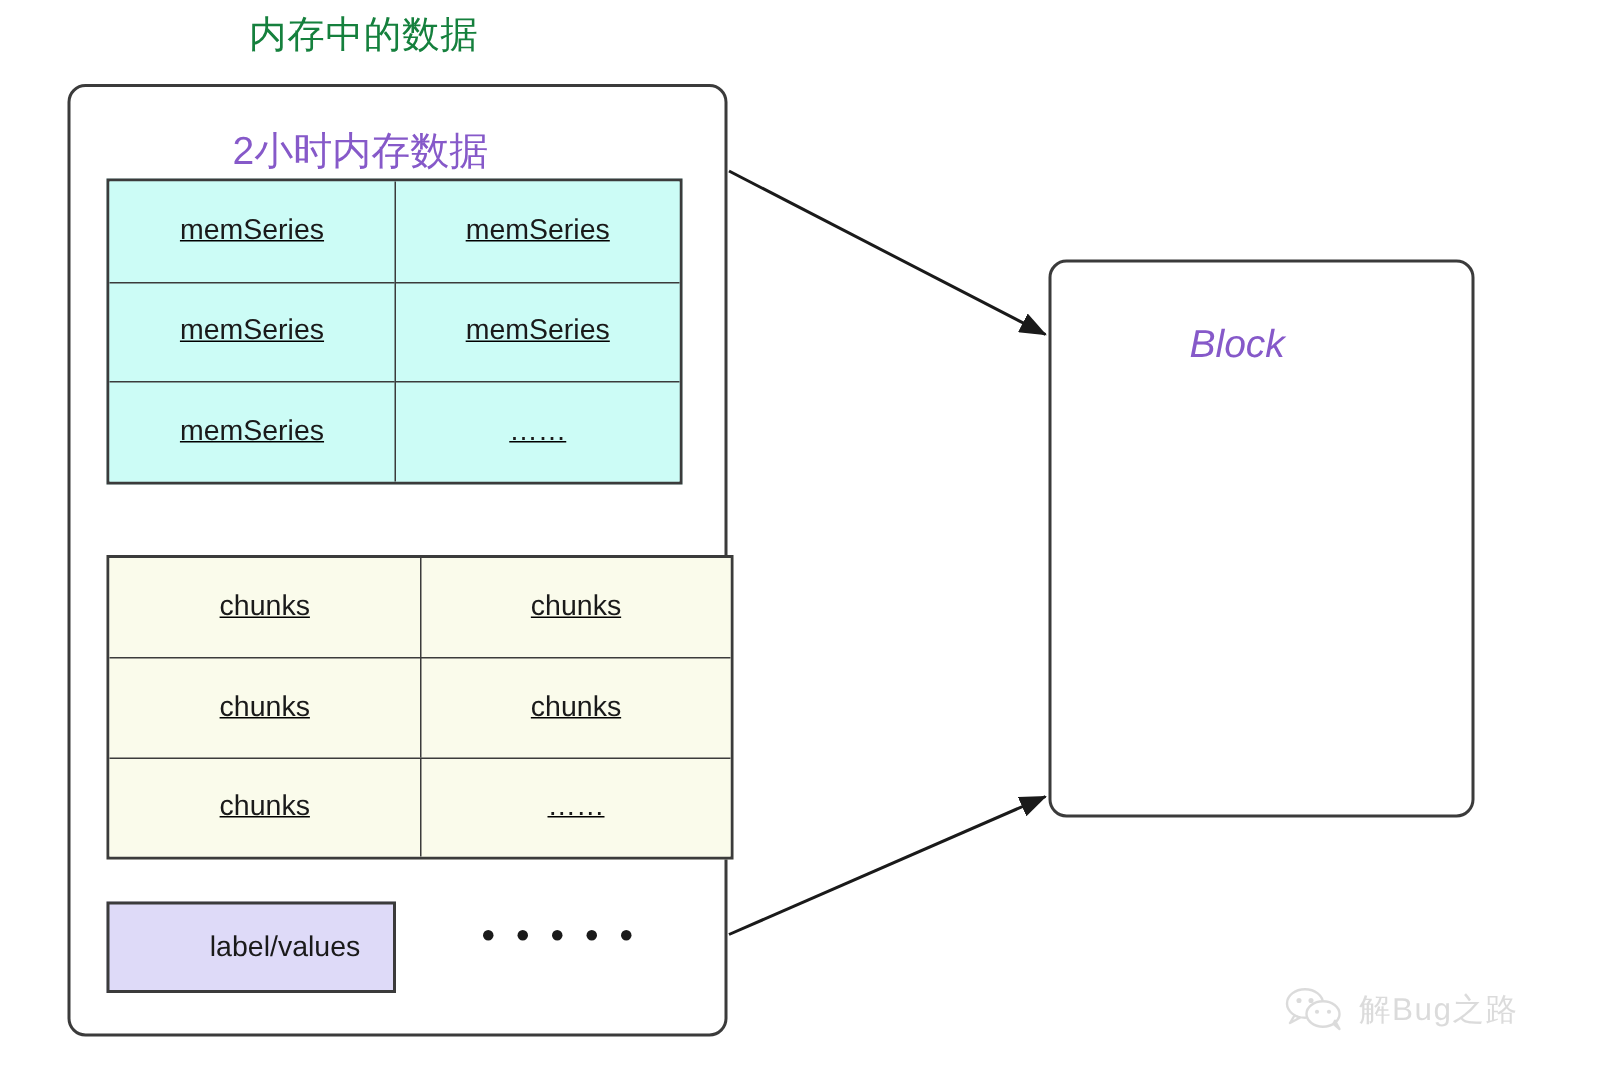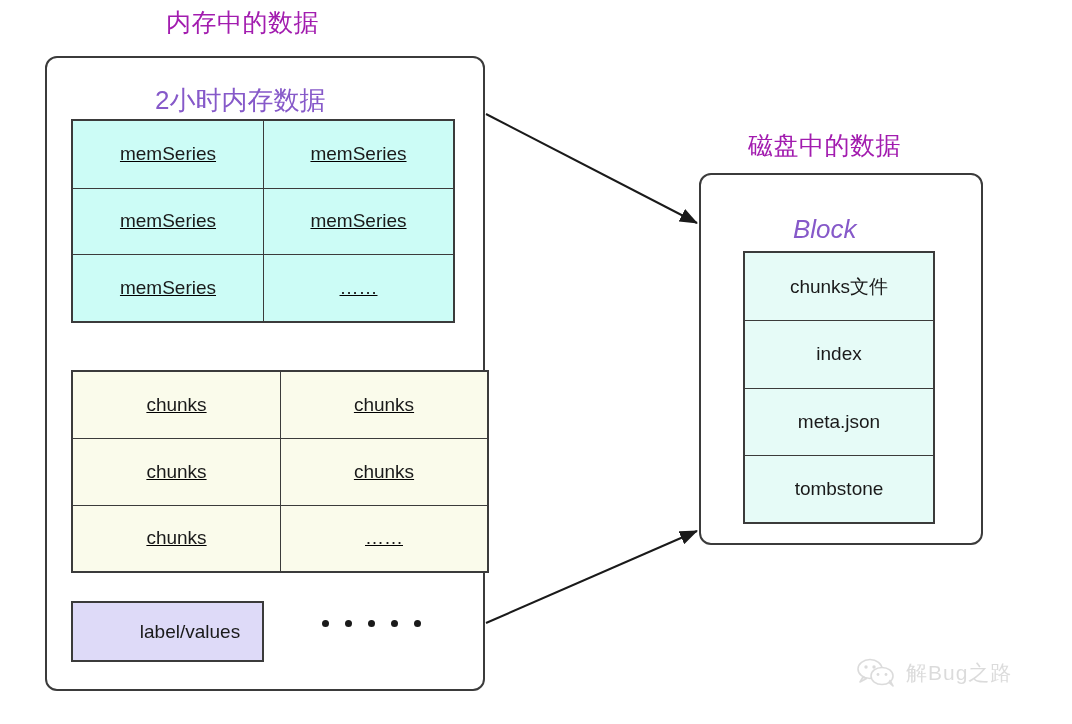--- a/index.html
+++ b/index.html
@@ -18,21 +18,21 @@
     position: absolute;
     left: 0; top: 0;
     width: 1072px;
     height: 724px;
   }
 
   
   .section-title {
     position: absolute;
     font-size: 25px;
-    color: #a21caf;
+    color: #15803d;
     font-weight: 400;
     white-space: nowrap;
     letter-spacing: 0.5px;
   }
   #mem-title  { left: 166px; top: 6px; }
   #disk-title { left: 748px; top: 129px; }
 
   
   .outer-box {
     position: absolute;
@@ -160,21 +160,20 @@
     text-align: center;
   }
 </style>
 </head>
 <body>
 
 <div class="canvas">
 
   <div class="section-title" id="mem-title">内存中的数据</div>
 
-  <div class="section-title" id="disk-title">磁盘中的数据</div>
 
   <div class="outer-box" id="memory-container"></div>
 
   <div class="purple-title" id="mem-sub-title">2小时内存数据</div>
 
   <div class="grid-table" id="mem-series-table">
     <div class="grid-cell first-row first-col">memSeries</div>
     <div class="grid-cell first-row">memSeries</div>
     <div class="grid-cell first-col">memSeries</div>
     <div class="grid-cell">memSeries</div>
@@ -198,26 +197,20 @@
     <span class="dot"></span>
     <span class="dot"></span>
     <span class="dot"></span>
     <span class="dot"></span>
   </div>
 
   <div class="outer-box" id="disk-container"></div>
 
   <div class="purple-title" id="block-sub-title">Block</div>
 
-  <div class="grid-table" id="block-table">
-    <div class="grid-cell first-row first-col">chunks文件</div>
-    <div class="grid-cell first-col">index</div>
-    <div class="grid-cell first-col">meta.json</div>
-    <div class="grid-cell first-col">tombstone</div>
-  </div>
 
   <svg id="arrow-layer" viewBox="0 0 1072 724" xmlns="http://www.w3.org/2000/svg">
     <defs>
       <marker id="arrowhead" markerWidth="9" markerHeight="7" refX="8.5" refY="3.5" orient="auto" markerUnits="strokeWidth">
         <polygon points="0 0, 9 3.5, 0 7" fill="#1a1a1a"></polygon>
       </marker>
     </defs>
     <line x1="486" y1="114" x2="697" y2="223" stroke="#1a1a1a" stroke-width="2" marker-end="url(#arrowhead)"></line>
     <line x1="486" y1="623" x2="697" y2="531" stroke="#1a1a1a" stroke-width="2" marker-end="url(#arrowhead)"></line>
   </svg>

